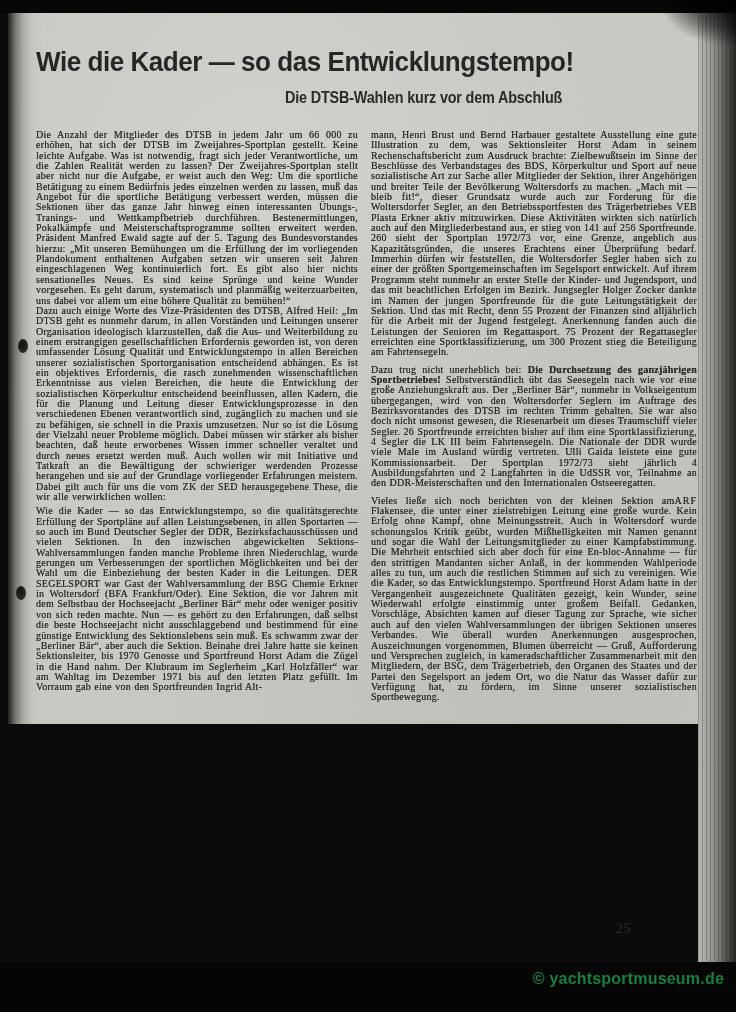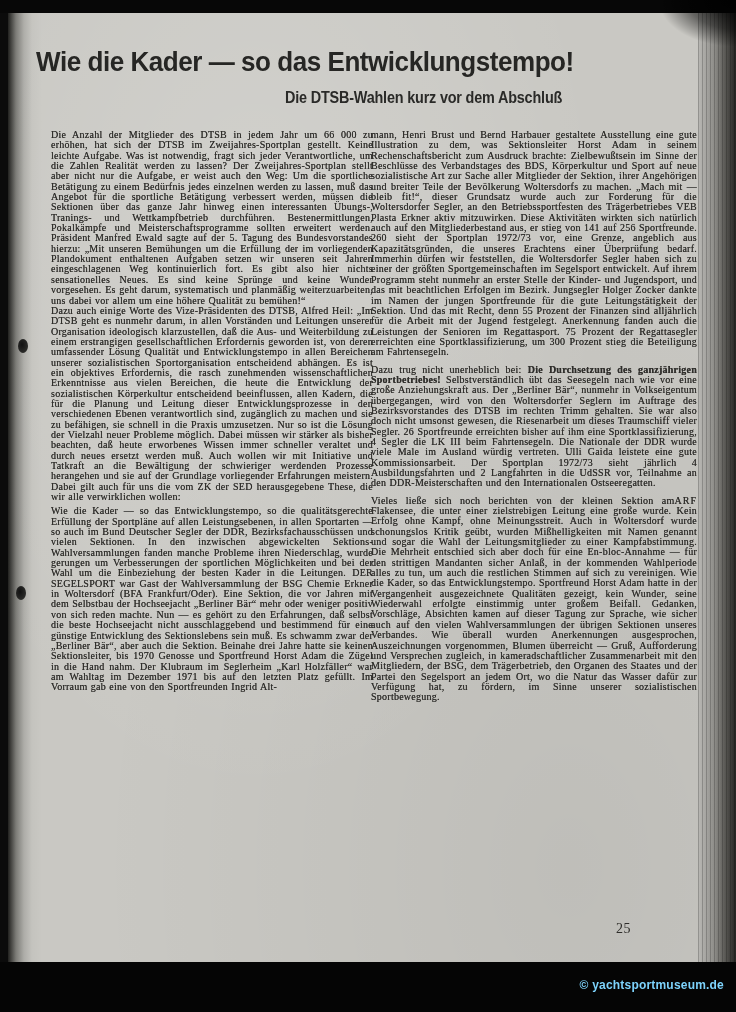--- a/index.html
+++ b/index.html
@@ -2,24 +2,24 @@
 <html lang="de"><head>
 <meta charset="utf-8">
 <style>
   html,body{margin:0;padding:0;background:#000;}
   .scan{position:relative;width:736px;height:1012px;background:#0b0b0b;overflow:hidden;
         font-family:"Liberation Serif",serif;}
   
   .bar-top{position:absolute;left:0;top:0;width:736px;height:13px;background:#070707;}
   
   .bar-bottom{position:absolute;left:0;top:962px;width:736px;height:50px;background:#050505;}
-  .watermark{position:absolute;right:12px;top:16px;color:#7dd3fc;
-             font-family:"Liberation Sans",sans-serif;font-weight:bold;font-size:12px;letter-spacing:0.2px;}
+  .watermark{position:absolute;right:12px;top:8px;color:#15803d;
+             font-family:"Liberation Sans",sans-serif;font-weight:bold;font-size:16px;letter-spacing:0.2px;}
   
-  .paper{position:absolute;left:8px;top:13px;width:702px;height:949px;background-color:#c9c8c3;
+  .paper{position:absolute;left:8px;top:13px;width:702px;height:711px;background-color:#c9c8c3;
          background-image:radial-gradient(ellipse at 35% 25%,rgba(255,255,255,0.16),transparent 55%),
                           radial-gradient(ellipse at 80% 90%,rgba(0,0,0,0.05),transparent 60%);}
   
   .spine{position:absolute;left:0;top:0;width:34px;height:100%;pointer-events:none;
          background:linear-gradient(90deg,rgba(15,15,13,0.9) 0px,rgba(60,60,56,0.55) 8px,
                     rgba(110,110,106,0.3) 16px,rgba(160,160,155,0.12) 24px,rgba(0,0,0,0) 34px);}
   
   .page-stack{position:absolute;left:698px;top:13px;width:38px;height:949px;
       background:repeating-linear-gradient(90deg,rgba(0,0,0,0.20) 0 1px,rgba(0,0,0,0) 1px 4px),
                  linear-gradient(90deg,#b9b8b4 0%,#a5a4a0 22%,#8b8a86 45%,#605f5b 68%,#3b3a37 88%,#262522 100%);}
@@ -34,21 +34,21 @@
   .title{position:absolute;left:28px;top:33px;margin:0;color:#262624;
          font-family:"Liberation Sans",sans-serif;font-weight:bold;font-size:28px;letter-spacing:-0.5px;
          white-space:nowrap;transform:scaleX(0.93);transform-origin:left center;}
   .subtitle{position:absolute;left:277px;top:76px;margin:0;color:#2a2a28;
          font-family:"Liberation Sans",sans-serif;font-weight:bold;font-size:16px;letter-spacing:-0.2px;
          white-space:nowrap;transform:scaleX(0.90);transform-origin:left center;}
   
   .col{position:absolute;top:117px;font-size:10px;line-height:10.35px;color:#2e2d2a;
        text-align:justify;letter-spacing:0.25px;word-spacing:0.5px;hyphens:auto;
        text-shadow:0 0 0.3px rgba(46,45,42,0.85);}
-  .col-left{left:28px;width:322px;margin-left:15px;}
+  .col-left{left:28px;width:322px;}
   .col-right{left:363px;width:326px;}
   .col p{margin:0;}
   .col p.gap-s{margin-top:4px;}
   .col p.gap-m{margin-top:7px;}
   .bold-run{font-weight:bold;}
   .sign{float:right;letter-spacing:1px;}
   .pagenum{position:absolute;left:608px;top:908px;font-size:14px;color:#2e2d2a;letter-spacing:0.5px;}
 </style>
 </head>
 <body>

